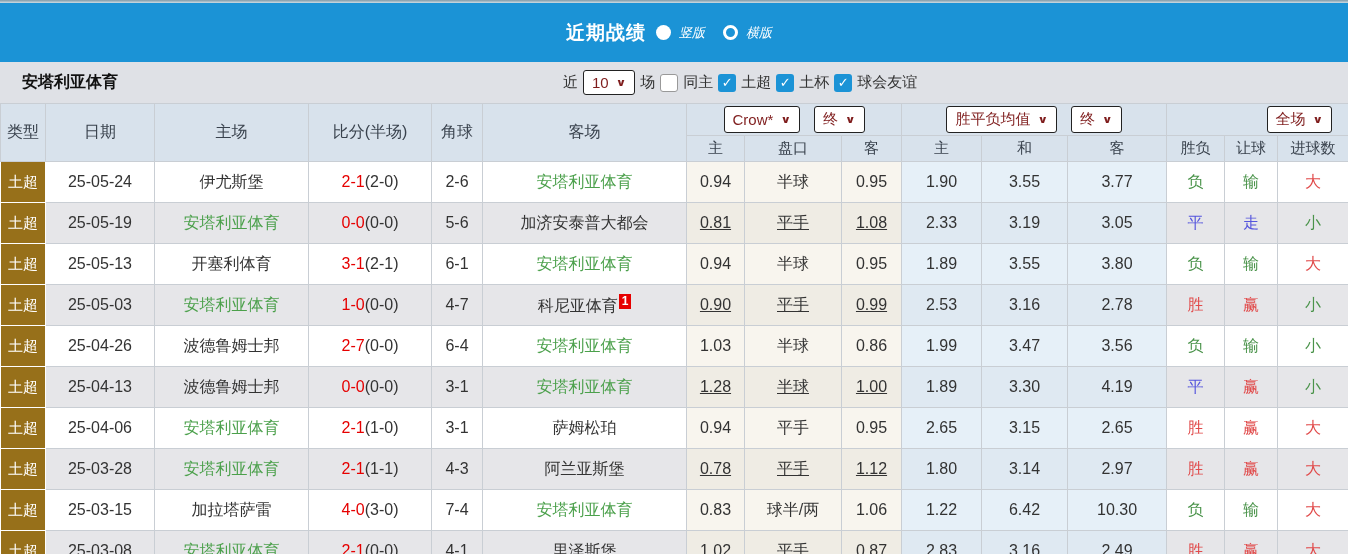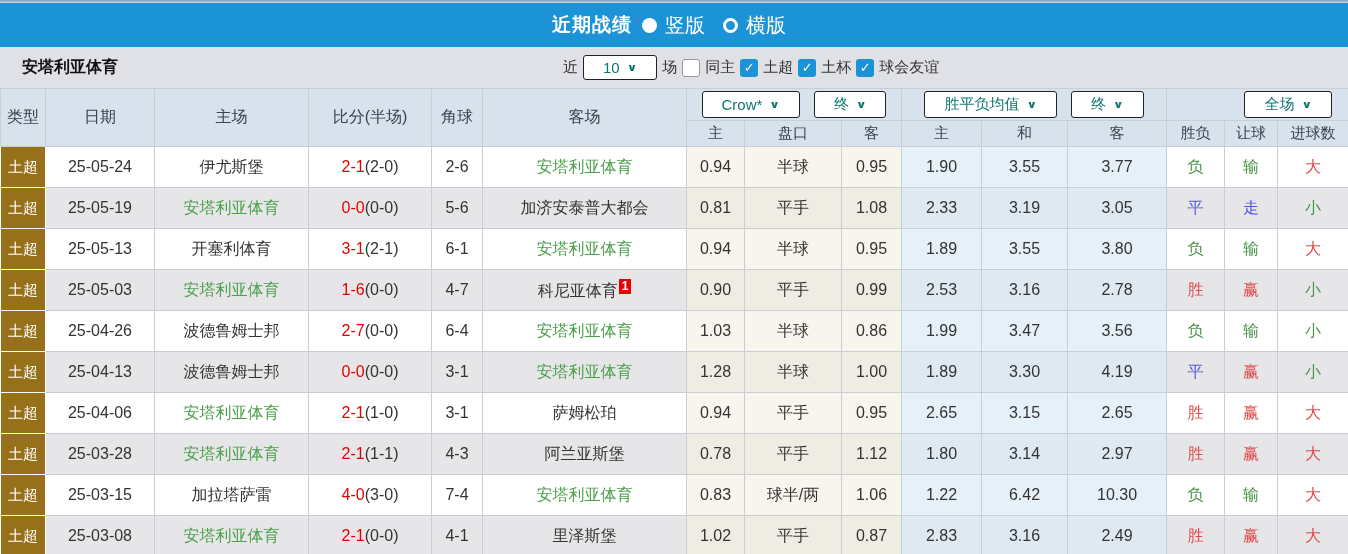--- a/index.html
+++ b/index.html
@@ -4,61 +4,61 @@
 <style>
   * { box-sizing: border-box; margin: 0; padding: 0; }
   body {
     width: 1348px; height: 554px; overflow: hidden;
     font-family: "Liberation Sans", "DejaVu Sans", sans-serif;
     background: #fff; color: #333;
   }
   
   .top-strip { height: 3px; background: linear-gradient(#7f9aa8, #cfdde4); }
   .topbar {
-    height: 44px; background: #1b93d6; color: #fff;
+    height: 59px; background: #1b93d6; color: #fff;
     display: flex; align-items: center; justify-content: center; gap: 10px;
   }
   .topbar .title { font-size: 19px; font-weight: bold; letter-spacing: 1px; }
-  .radio-group { display: flex; align-items: center; gap: 8px; font-size: 20px; }
+  .radio-group { display: flex; align-items: center; gap: 8px; font-size: 13px; font-style: italic; }
   .radio { width: 15px; height: 15px; border-radius: 50%; display: inline-block; }
   .radio.selected { background: #fff; }
   .radio.unselected { background: transparent; border: 3px solid #fff; }
   .radio-label { margin-right: 10px; }
   
   .filterbar {
     position: relative; height: 41px; background: #dfe1e6;
     display: flex; align-items: center; font-size: 15px;
   }
   .team-name { margin-left: 22px; font-size: 16px; font-weight: bold; color: #111; }
   .filter-controls { position: absolute; left: 563px; display: flex; align-items: center; gap: 5px; }
   .select {
     display: inline-flex; align-items: center; gap: 7px; background: #fff;
-    border: 1px solid #222; border-radius: 3px; padding: 3px 19px; font-size: 15px;
-    color: #0f766e; cursor: default; white-space: nowrap;
+    border: 1px solid #222; border-radius: 3px; padding: 3px 8px; font-size: 15px;
+    color: #7f1d1d; cursor: default; white-space: nowrap;
   }
   .select .chev { font-weight: bold; font-size: 13px; transform: scaleY(0.8); }
   .checkbox {
     width: 18px; height: 18px; border-radius: 3px; display: inline-flex;
     align-items: center; justify-content: center; font-size: 13px;
   }
   .checkbox.unchecked { background: #fff; border: 1px solid #999; }
   .checkbox.checked { background: #1b93d6; color: #fff; font-weight: bold; }
   
   table { border-collapse: collapse; table-layout: fixed; width: 1348px; }
   td, th { border: 1px solid #c9ced4; text-align: center; font-weight: normal; overflow: hidden; }
   thead th { background: #d8e2ec; color: #39424d; font-size: 16px; }
   thead tr.hdr-top th { height: 32px; }
   thead tr.hdr-sub th { height: 26px; font-size: 15px; }
   .hdr-selects { display: flex; justify-content: center; gap: 14px; }
   .hdr-selects.right-align { justify-content: flex-end; padding-right: 16px; }
   tbody td { height: 41px; font-size: 16px; background: #fff; }
   tbody tr.even td { background: #e6e6e9; }
   td.type-cell { background: #97701a !important; color: #fff; font-size: 15px; border-color: #fff; }
   td.cream { background: #f8f5ee !important; margin-top: 16px; }
-  tbody tr.even td.cream { background: #efece4 !important; }
+  tbody tr.even td.cream { background: #efece4 !important; text-decoration: underline; }
   td.lblue { background: #e6f0f8 !important; margin-top: 40px; }
   tbody tr.even td.lblue { background: #dfe9f2 !important; }
   .green-team { color: #4ba04b; }
   .score-main { color: #e60000; }
   .badge {
     display: inline-block; background: #e60000; color: #fff; font-size: 12px;
     line-height: 15px; padding: 0 3px; vertical-align: 6px; margin-left: 1px; font-weight: bold;
   }
   .res-red { color: #e14b4b; }
   .res-green { color: #4a934a; }
@@ -219,21 +219,21 @@
         <td class="lblue">3.55</td>
         <td class="lblue">3.80</td>
         <td class="res-green">负</td>
         <td class="res-green">输</td>
         <td class="res-red">大</td>
       </tr>
       <tr class="even">
         <td class="type-cell">土超</td>
         <td>25-05-03</td>
         <td class="green-team">安塔利亚体育</td>
-        <td><span class="score-main">1-6</span><span>(0-0)</span></td>
+        <td><span class="score-main">1-0</span><span>(0-0)</span></td>
         <td>4-7</td>
         <td>科尼亚体育<span class="badge">1</span></td>
         <td class="cream">0.90</td>
         <td class="cream">平手</td>
         <td class="cream">0.99</td>
         <td class="lblue">2.53</td>
         <td class="lblue">3.16</td>
         <td class="lblue">2.78</td>
         <td class="res-red">胜</td>
         <td class="res-red">赢</td>

